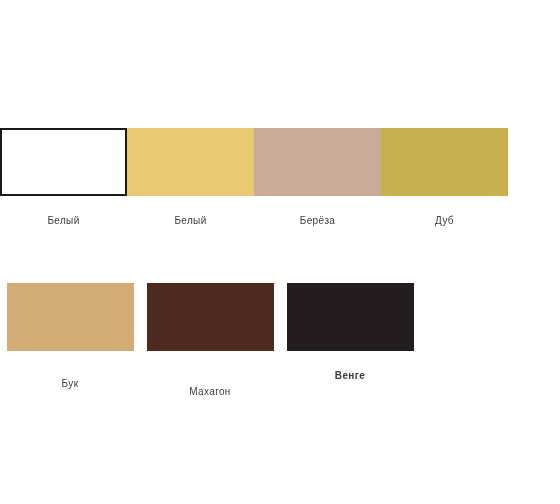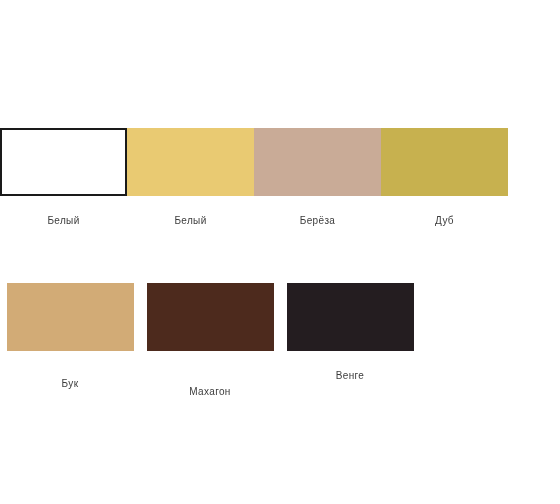--- a/index.html
+++ b/index.html
@@ -95,19 +95,19 @@
       <span class="swatch-label" style="color: rgb(60, 60, 60); margin-top: 27px;">Бук</span>
     </div>
 
     <div class="swatch-cell">
       <span class="swatch-chip" style="background: rgb(77, 42, 29);"></span>
       <span class="swatch-label" style="color: rgb(60, 60, 60); margin-top: 35px;">Махагон</span>
     </div>
 
     <div class="swatch-cell">
       <span class="swatch-chip" style="background: rgb(36, 29, 32);"></span>
-      <span class="swatch-label" style="color: rgb(60, 60, 60);">Венге</span>
+      <span class="swatch-label" style="color: rgb(60, 60, 60); font-weight: bold;">Венге</span>
     </div>
 
 
   </div>
 
 </div>
 
 </body></html>

